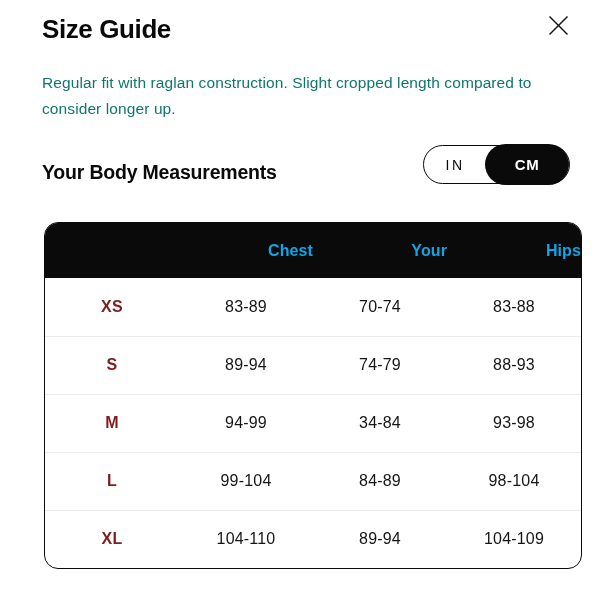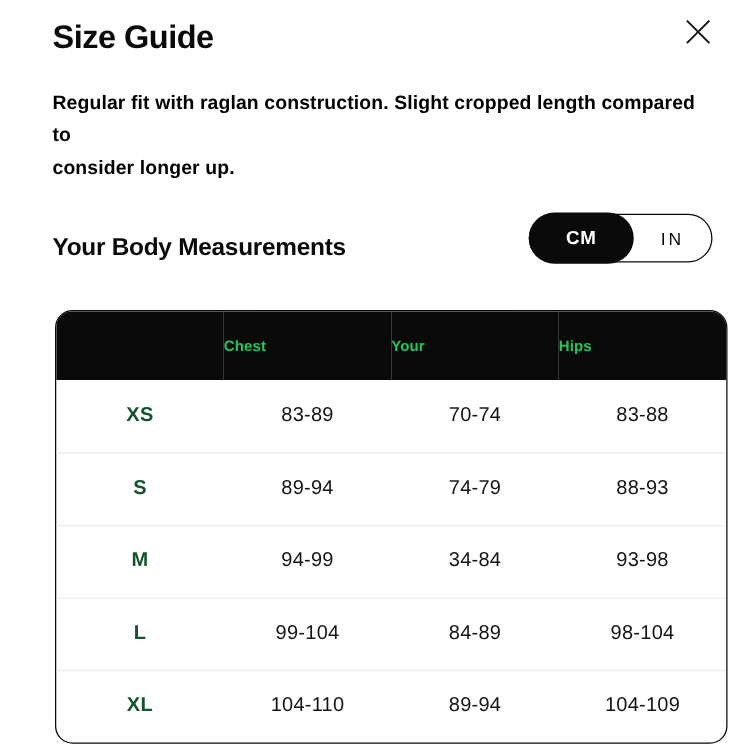--- a/index.html
+++ b/index.html
@@ -30,22 +30,21 @@
     border: none;
     cursor: pointer;
     display: flex; align-items: center; justify-content: center;
     padding: 0;
   }
   .description {
     margin-top: 25px;
     font-size: 15.5px;
     line-height: 26px;
     letter-spacing: 0.1px;
-    color: #000000;
-    font-weight: bold;
+    color: #0f766e;
   }
   .heading-row {
     margin-top: 23px;
     display: flex;
     align-items: flex-end;
     justify-content: space-between;
   }
   .section-heading {
     font-size: 19.5px;
     font-weight: 800;
@@ -97,39 +96,39 @@
     background: #ffffff;
   }
   table {
     width: 100%;
     border-collapse: collapse;
     table-layout: fixed;
   }
   thead th {
     height: 55px;
     background: #0a0a0a;
-    color: #22c55e;
-    font-size: 12px;
+    color: #0ea5e9;
+    font-size: 16px;
     font-weight: 700;
-    text-align: left;
+    text-align: right;
     vertical-align: middle;
     letter-spacing: 0.1px;
   }
   tbody td {
     height: 58px;
     font-size: 16px;
     text-align: center;
     vertical-align: middle;
     color: #151515;
     letter-spacing: 0.2px;
   }
   tbody tr + tr td { border-top: 1px solid #ececec; }
   tbody td:first-child {
     font-weight: 700;
-    color: #14532d;
+    color: #7f1d1d;
     letter-spacing: 0.3px;
   }
 </style>
 </head>
 <body>
 
 <div class="modal">
 
   <h1 class="modal-title">Size Guide</h1>
 
@@ -141,22 +140,22 @@
   </button>
 
   <div class="description">
     <div>Regular fit with raglan construction. Slight cropped length compared to</div>
     <div>consider longer up.</div>
   </div>
 
   <div class="heading-row">
     <h2 class="section-heading">Your Body Measurements</h2>
     <div class="unit-toggle">
+      <button class="unit-segment inactive">IN</button>
       <button class="unit-segment active">CM</button>
-      <button class="unit-segment inactive">IN</button>
     </div>
   </div>
 
   <div class="table-wrap">
     <table>
       <thead>
         <tr>
           <th></th>
           <th>Chest</th>
           <th>Your</th>

